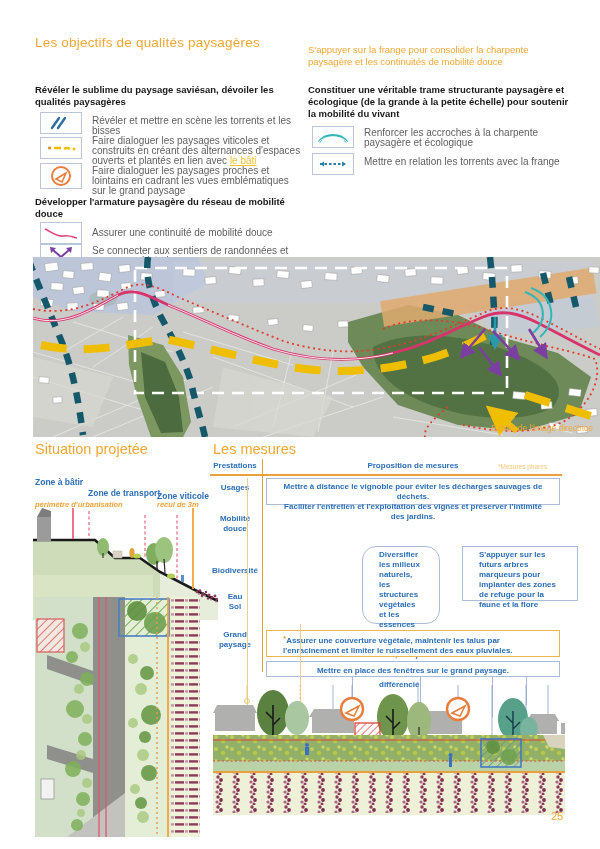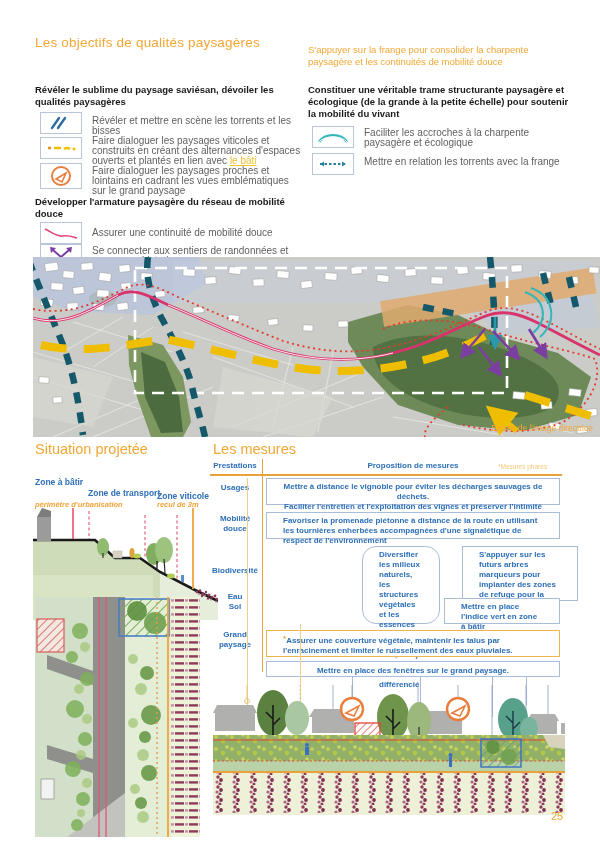--- a/index.html
+++ b/index.html
@@ -92,21 +92,21 @@
   <div class="abs goal" style="left:308px;top:84px;width:262px;">Constituer une véritable trame structurante paysagère et écologique (de la grande à la petite échelle) pour soutenir la mobilité du vivant</div>
 
   <div class="abs" style="left:312px;top:126px;">
     <div class="iconbox">
       <svg width="36" height="16">
           <path d="M4,13 C10,4 26,4 32,13" stroke="#35b6b8" stroke-width="2.6" fill="none"></path>
           <path d="M4,13 C10,6 26,6 32,13" stroke="#fff" stroke-width="1" fill="none"></path>
         </svg>
     </div>
   </div>
-  <div class="abs item-txt" style="left:364px;top:128px;width:200px;">Faciliter les accroches à la charpente paysagère et écologique</div>
+  <div class="abs item-txt" style="left:364px;top:128px;width:200px;">Renforcer les accroches à la charpente paysagère et écologique</div>
 
   <div class="abs" style="left:312px;top:153px;">
     <div class="iconbox">
       <svg width="36" height="16">
           <path d="M5,8 L31,8" stroke="#2a7f9e" stroke-width="1.8" stroke-dasharray="2.5 2"></path>
           <path d="M5,8 l4,-2.4 0,4.8 z M31,8 l-4,-2.4 0,4.8 z" fill="#2a7f9e"></path>
         </svg>
     </div>
   </div>
   <div class="abs item-txt" style="left:364px;top:157px;width:200px;">Mettre en relation les torrents avec la frange</div>
@@ -359,30 +359,28 @@
   <div class="abs note" style="left:498px;top:463px;">*Mesures phares</div>
   <div class="abs" style="left:210px;top:474px;width:352px;height:1.5px;background:#e8a23c;"></div>
   <div class="abs" style="left:262px;top:459px;width:1px;height:213px;background:#e8a23c;"></div>
 
   <div class="abs tlbl" style="left:210px;top:483px;width:50px;">Usages</div>
   <div class="mbox ctr pre" style="left:266px;top:478px;width:294px;height:27px;">Mettre à distance le vignoble pour éviter les décharges sauvages de déchets.
 Faciliter l'entretien et l'exploitation des vignes et préserver l'intimité des jardins.</div>
 
   <div class="abs tlbl pre" style="left:210px;top:514px;width:50px;">Mobilité
 douce</div>
-  <div class="mbox" style="left:266px;top:512px;width:294px;height:27px;">Favoriser la promenade piétonne à distance de la route en utilisant les tournières enherbées accompagnées d'une signalétique de respect de l'environnement</div>
 
   <div class="abs tlbl" style="left:208px;top:566px;width:54px;">Biodiversité</div>
   <div class="abs tlbl pre" style="left:210px;top:592px;width:50px;">Eau
 Sol</div>
 
   <div class="mbox pre" style="left:362px;top:546px;width:78px;height:78px;border-radius:14px;">Diversifier les milieux naturels, les structures végétales et les essences (prairie, bosquet, haie, etc. )
 Promouvoir l'entretien différencié</div>
   <div class="mbox" style="left:462px;top:546px;width:116px;height:55px;">S'appuyer sur les futurs arbres marqueurs pour implanter des zones de refuge pour la faune et la flore</div>
-  <div class="mbox" style="left:444px;top:598px;width:116px;height:26px;">Mettre en place l'indice vert en zone à bâtir</div>
 
   <div class="abs tlbl pre" style="left:210px;top:630px;width:50px;">Grand
 paysage</div>
   <div class="mbox orange" style="left:266px;top:630px;width:294px;height:27px;"><span class="star">*</span><span>Assurer une couverture végétale, maintenir les talus par l'enracinement et limiter le ruissellement des eaux pluviales.</span></div>
   <div class="mbox ctr" style="left:266px;top:661px;width:294px;height:16px;padding-top:3.5px;">Mettre en place des fenêtres sur le grand paysage.</div>
 
   <div class="vline" style="left:247px;top:478px;height:232px;background:#edcf8a;"></div>
   <div class="vline" style="left:300px;top:624px;height:80px;background:#edcf8a;"></div>
   <div class="vline" style="left:352px;top:677px;height:28px;background:#aab8d8;"></div>
   <div class="vline" style="left:420px;top:677px;height:28px;background:#aab8d8;"></div>

